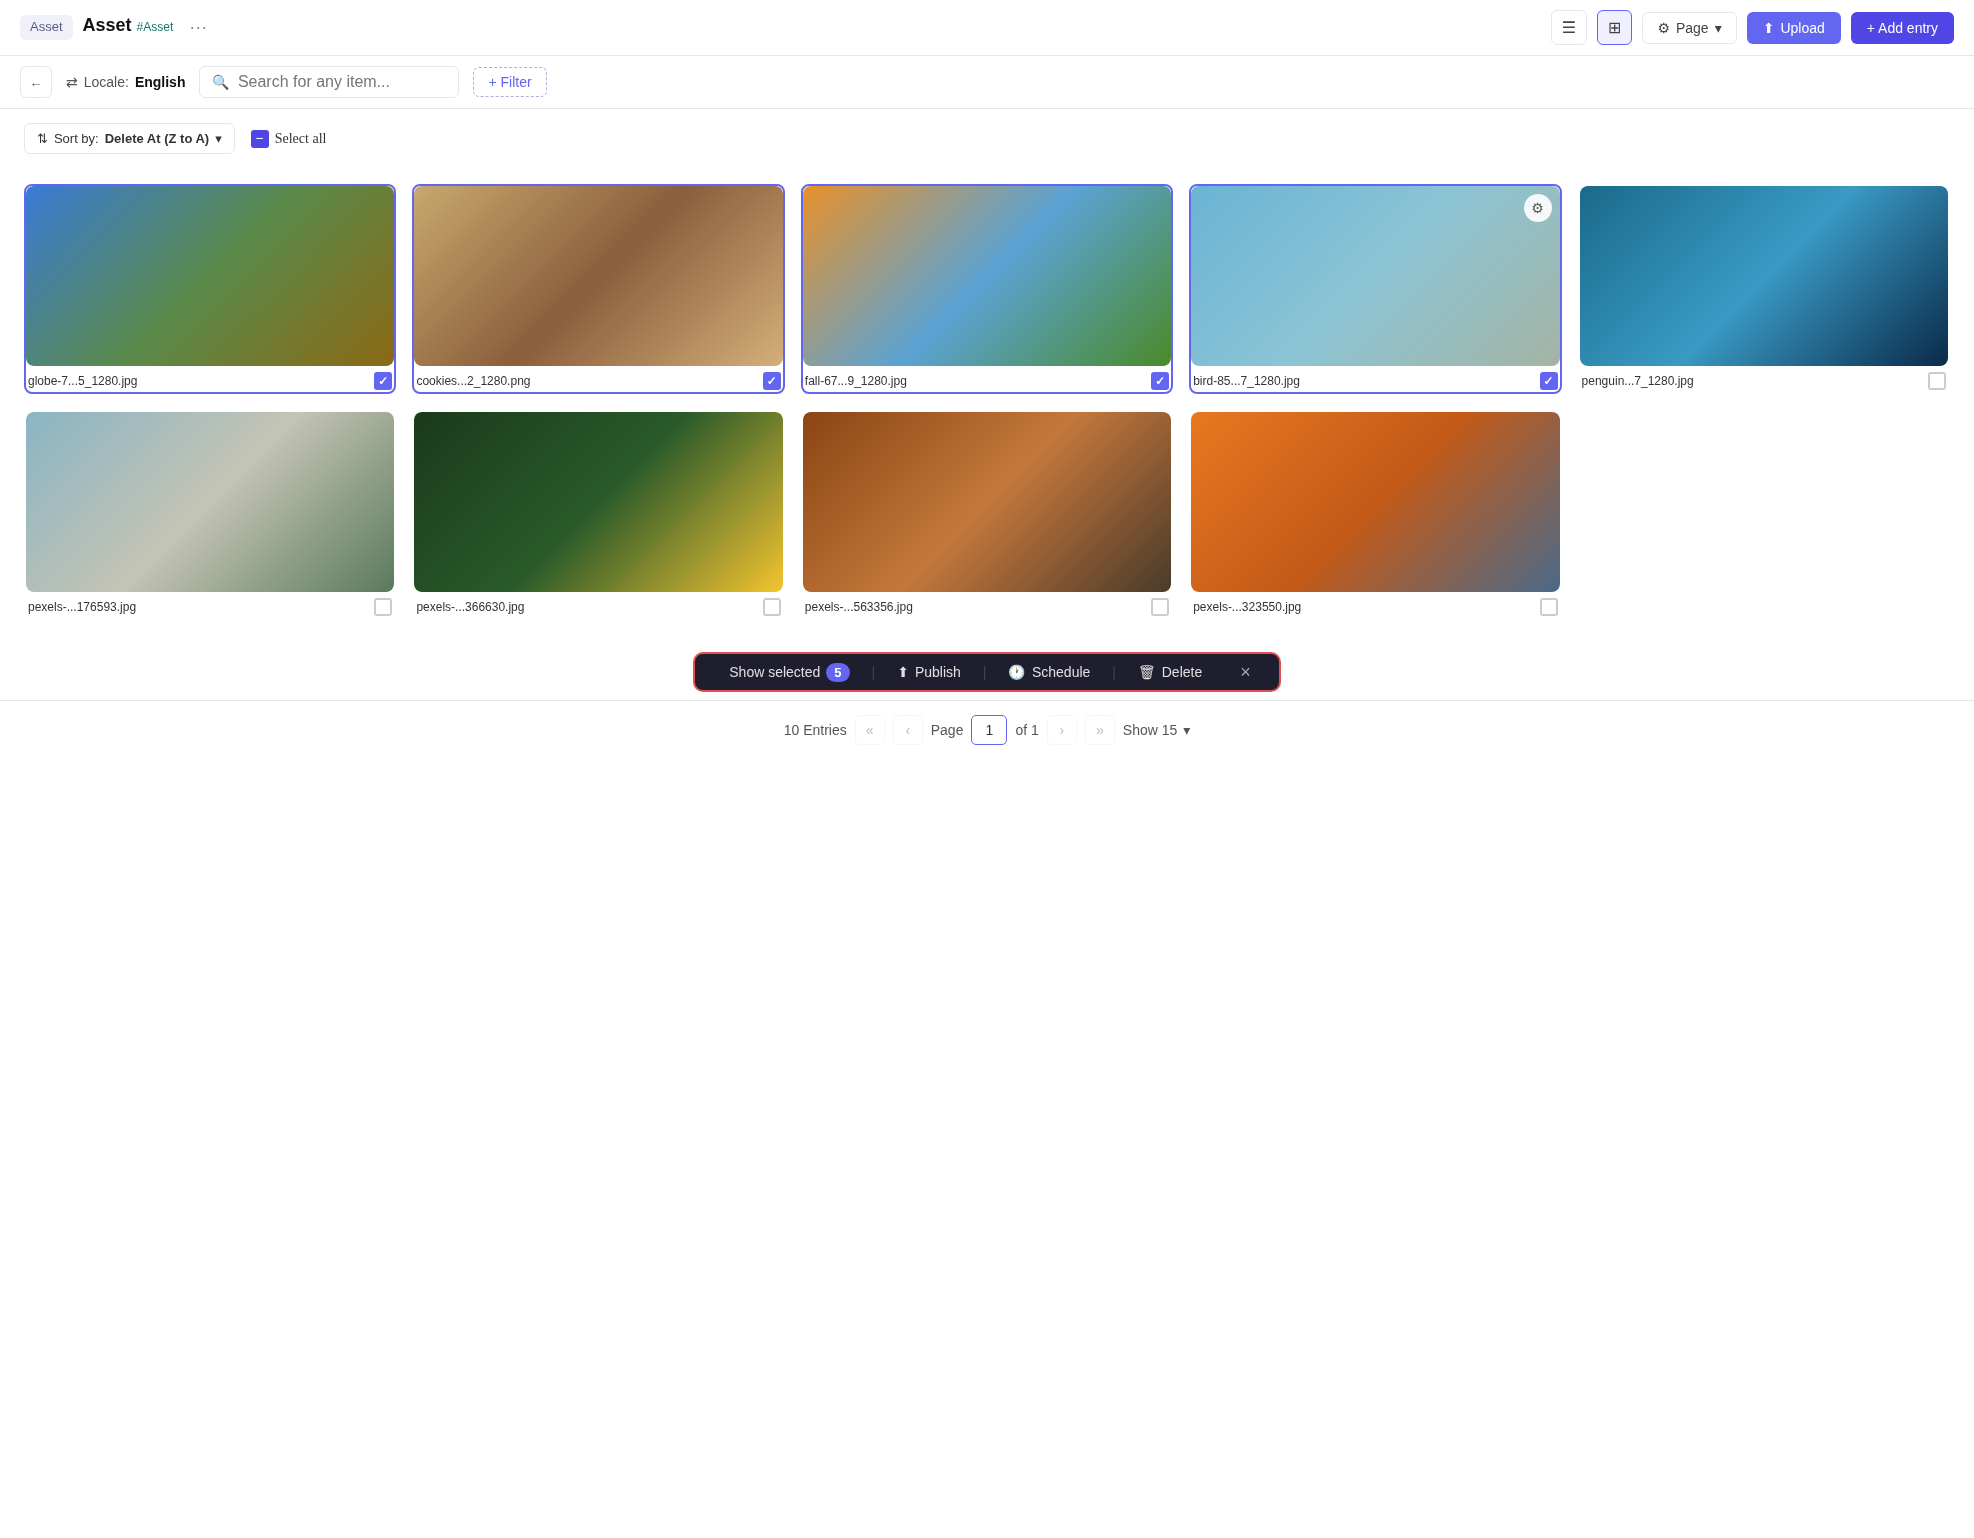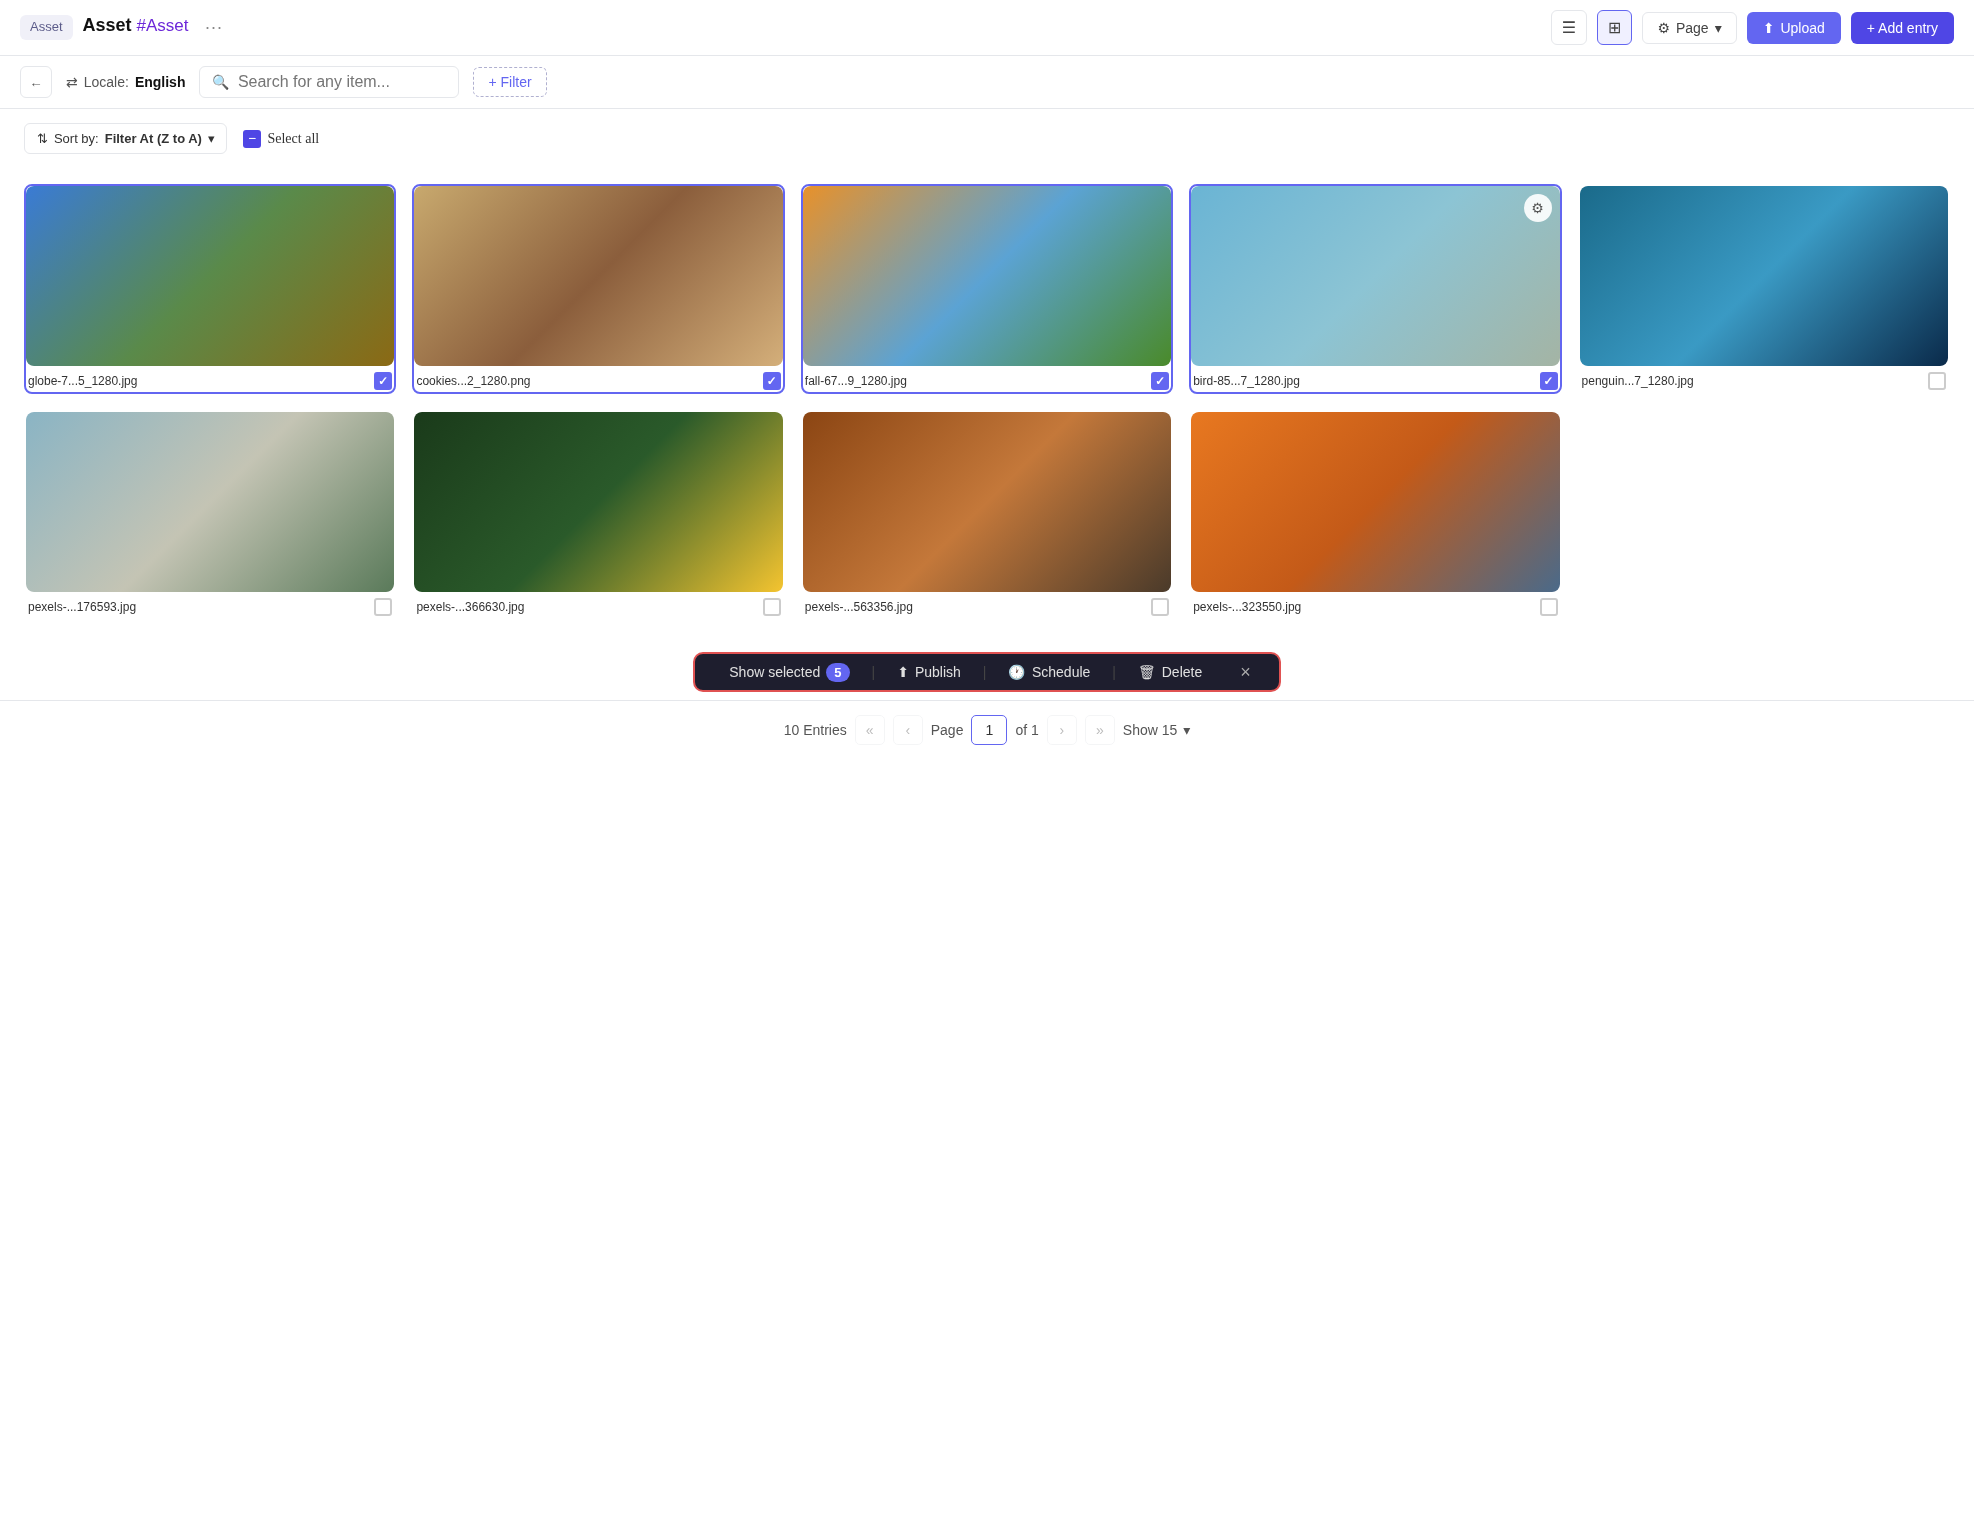--- a/index.html
+++ b/index.html
@@ -9,21 +9,21 @@
     .header {
       display: flex; align-items: center; justify-content: space-between;
       padding: 10px 20px; border-bottom: 1px solid #e5e7eb; background: #fff;
     }
     .header-left { display: flex; gap: 10px; }
     .asset-badge {
       background: #f0f0f8; border-radius: 6px; padding: 4px 10px;
       font-size: 13px; color: #5c5c8a; font-weight: 500;
     }
     .header-title { font-weight: 700; font-size: 18px; color: #111; }
-    .header-hash { color: #6d28d9; font-weight: 400; font-size: 17px; }
+    .header-hash { color: #0f766e; font-weight: 400; font-size: 12px; }
     .dots-btn {
       background: none; border: none; cursor: pointer; font-size: 18px; color: #888; padding: 2px 6px;
     }
     .header-right { display: flex; align-items: center; gap: 10px; }
     .btn-icon {
       background: none; border: 1px solid #e5e7eb; border-radius: 6px;
       padding: 7px 10px; cursor: pointer; color: #444; font-size: 16px; display: flex; align-items: center;
     }
     .btn-view {
       display: flex; align-items: center; gap: 6px;
@@ -227,21 +227,21 @@
   </div>
   <button class="filter-btn">
     <span>+ Filter</span>
   </button>
 </div>
 
 <div class="sort-bar">
   <button class="sort-btn">
     <span>⇅</span>
     <span>Sort by:</span>
-    <strong>Filter At (Z to A)</strong>
+    <strong>Delete At (Z to A)</strong>
     <span>▾</span>
   </button>
   <button class="select-all-btn">
     <span class="select-all-icon"></span>
     <span>Select all</span>
   </button>
 </div>
 
 <div class="asset-grid" id="asset-grid">
 <div class="asset-card selected">

